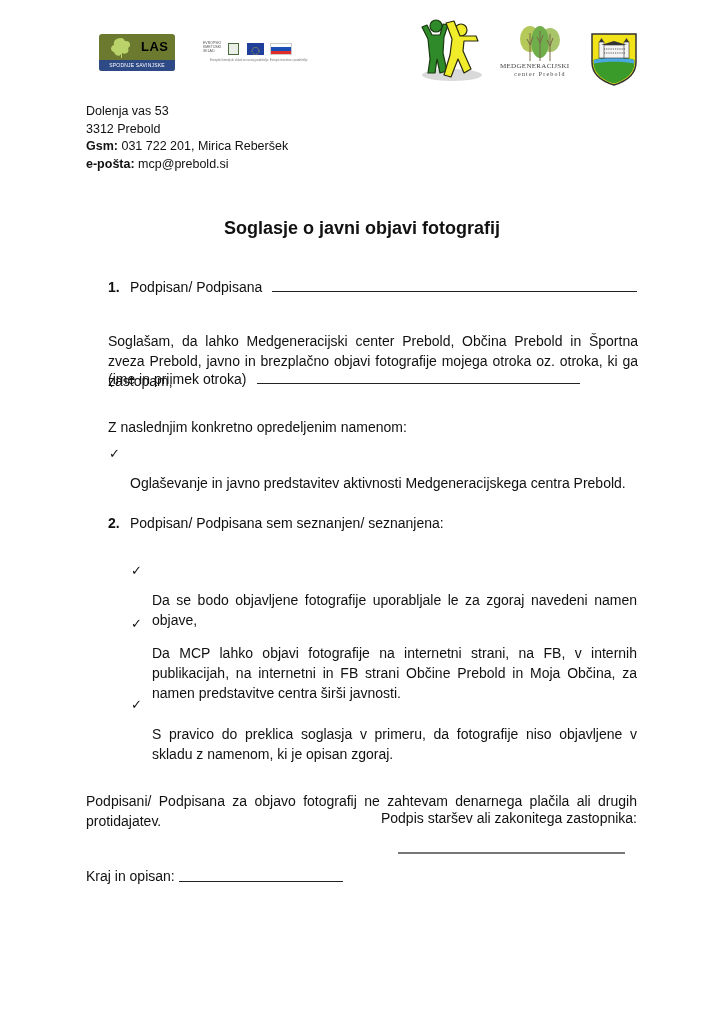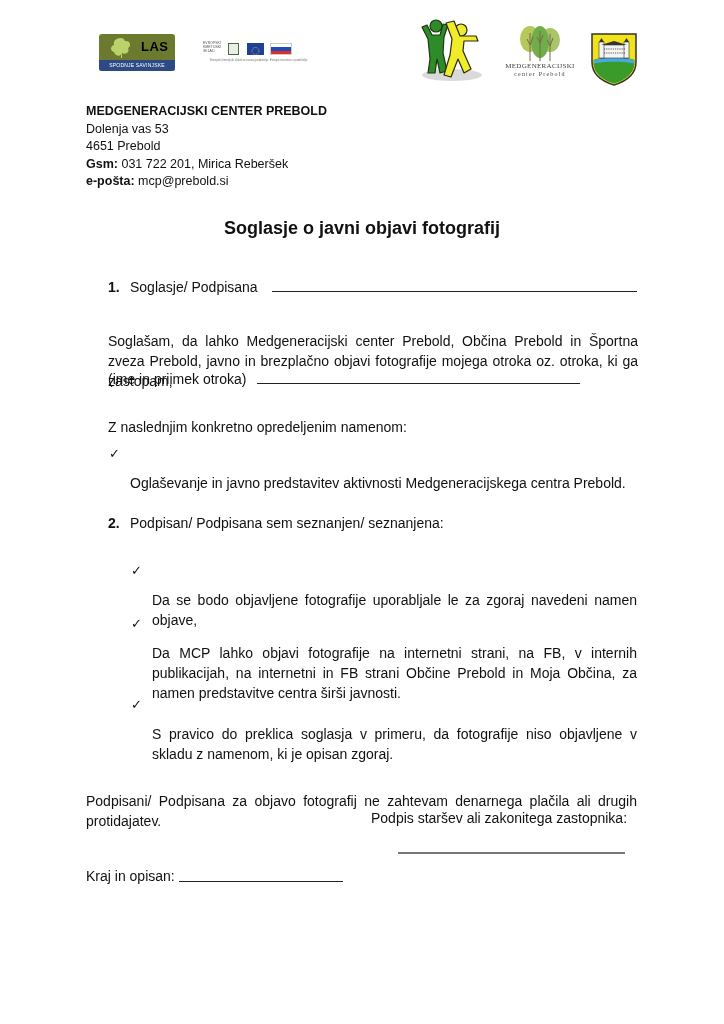--- a/index.html
+++ b/index.html
@@ -17,21 +17,21 @@
               letter-spacing: 0.2px; }
   .las-logo .leaf { position: absolute; left: 10px; top: 3px; width: 24px; height: 22px; }
 
   .partners { left: 203px; top: 41px; width: 92px; height: 24px; }
   .partners .p-text { position: absolute; left: 0; top: 0; font-size: 3.5px; color: #555; line-height: 4px; width: 20px; }
   .partners .p-box { position: absolute; top: 2px; height: 12px; }
   .partners .caption { position: absolute; left: 7px; top: 17px; font-size: 3px; color: #777; white-space: nowrap; }
 
   .kids-logo { left: 416px; top: 17px; width: 70px; height: 66px; }
   .mcp-logo { left: 500px; top: 25px; width: 80px; height: 62px; }
-  .mcp-logo .mcp-name { position: absolute; left: 0; top: 37px; width: 80px; text-align: center;
+  .mcp-logo .mcp-name { position: absolute; left: 0; top: 37px; width: 80px; text-align: left;
               font-family: "Liberation Serif", serif; font-size: 7px; color: #444; letter-spacing: 0.3px; }
   .mcp-logo .mcp-sub { position: absolute; left: 0; top: 46px; width: 80px; text-align: center;
               font-family: "Liberation Serif", serif; font-size: 6px; color: #444; letter-spacing: 1.2px; }
   .crest { left: 590px; top: 32px; width: 48px; height: 54px; }
 
   
   .address { left: 86px; top: 103px; font-size: 12.5px; line-height: 17.5px; color: #111; }
   .address b { font-weight: bold; }
 
   .title { left: 0; top: 218px; width: 724px; text-align: center; font-size: 18px; font-weight: bold; }
@@ -88,33 +88,32 @@
   <path d="M3.5 28 C12 24 36 24 44.5 28 L44.5 31 C44 43 33 49 24 51.5 C15 49 4 43 3.5 31 Z" fill="#3a9a2a"></path>
   <path d="M4 28 C14 25 34 25 44 28 L44 31.5 C34 29 14 29 4 31.5 Z" fill="#4aa8e0"></path>
   <rect x="11" y="13" width="26" height="13" fill="#f4f4f4" stroke="#333" stroke-width="0.6"></rect>
   <rect x="9" y="10" width="5" height="16" fill="#f4f4f4" stroke="#333" stroke-width="0.6"></rect>
   <rect x="34" y="10" width="5" height="16" fill="#f4f4f4" stroke="#333" stroke-width="0.6"></rect>
   <path d="M9 10 L11.5 6 L14 10 Z M34 10 L36.5 6 L39 10 Z M11 13 L24 9 L37 13 Z" fill="#333"></path>
   <path d="M14 17 H35 M14 21 H35" stroke="#333" stroke-width="0.8" stroke-dasharray="1.2 1"></path>
 </svg>
 
 <div class="abs address">
-  <div><b>MEDGENERACIJSKI CENTER PREBOLD</b></div>
   <div>Dolenja vas 53</div>
-  <div>4651 Prebold</div>
+  <div>3312 Prebold</div>
   <div><b>Gsm:</b><span> 031 722 201, Mirica Reberšek</span></div>
   <div><b>e-pošta:</b><span> mcp@prebold.si</span></div>
 </div>
 
 <div class="abs title">Soglasje o javni objavi fotografij</div>
 
 <div class="abs txt" style="left:108px;top:277px;">
   <b>1.</b>
 </div>
-<div class="abs txt" style="left:130px;top:277px;">Soglasje/ Podpisana</div>
+<div class="abs txt" style="left:130px;top:277px;">Podpisan/ Podpisana</div>
 <div class="abs" style="left:272px;top:277px;width:365px;height:14px;border-bottom:1px solid #222;"></div>
 
 <div class="abs txt just" style="left:108px;top:303px;width:530px;">Soglašam, da lahko Medgeneracijski center Prebold, Občina Prebold in Športna zveza Prebold, javno in brezplačno objavi fotografije mojega otroka oz. otroka, ki ga zastopam,</div>
 
 <div class="abs txt" style="left:108px;top:369px;">(ime in priimek otroka)</div>
 <div class="abs" style="left:257px;top:369px;width:323px;height:14px;border-bottom:1px solid #222;"></div>
 
 <div class="abs txt" style="left:108px;top:417px;">Z naslednjim konkretno opredeljenim namenom:</div>
 
 <div class="abs check" style="left:109px;top:446px;">✓</div>
@@ -129,17 +128,17 @@
 <div class="abs txt just" style="left:152px;top:562px;width:485px;">Da se bodo objavljene fotografije uporabljale le za zgoraj navedeni namen objave,</div>
 
 <div class="abs check" style="left:131px;top:616px;">✓</div>
 <div class="abs txt just" style="left:152px;top:615px;width:485px;">Da MCP lahko objavi fotografije na internetni strani, na FB, v internih publikacijah, na internetni in FB strani Občine Prebold in Moja Občina, za namen predstavitve centra širši javnosti.</div>
 
 <div class="abs check" style="left:131px;top:697px;">✓</div>
 <div class="abs txt just" style="left:152px;top:696px;width:485px;">S pravico do preklica soglasja v primeru, da fotografije niso objavljene v skladu z namenom, ki je opisan zgoraj.</div>
 
 <div class="abs txt just" style="left:86px;top:763px;width:551px;">Podpisani/ Podpisana za objavo fotografij ne zahtevam denarnega plačila ali drugih protidajatev.</div>
 
-<div class="abs txt" style="left:371px;top:808px;width:266px;text-align:left;">Podpis staršev ali zakonitega zastopnika:</div>
+<div class="abs txt" style="left:371px;top:808px;width:266px;text-align:right;">Podpis staršev ali zakonitega zastopnika:</div>
 <div class="abs sigline" style="left:398px;top:852px;width:227px;height:0;"></div>
 
 <div class="abs txt" style="left:86px;top:866px;">Kraj in opisan:</div>
 <div class="abs" style="left:179px;top:866px;width:164px;height:15px;border-bottom:1px solid #222;"></div>
 
 </body></html>

